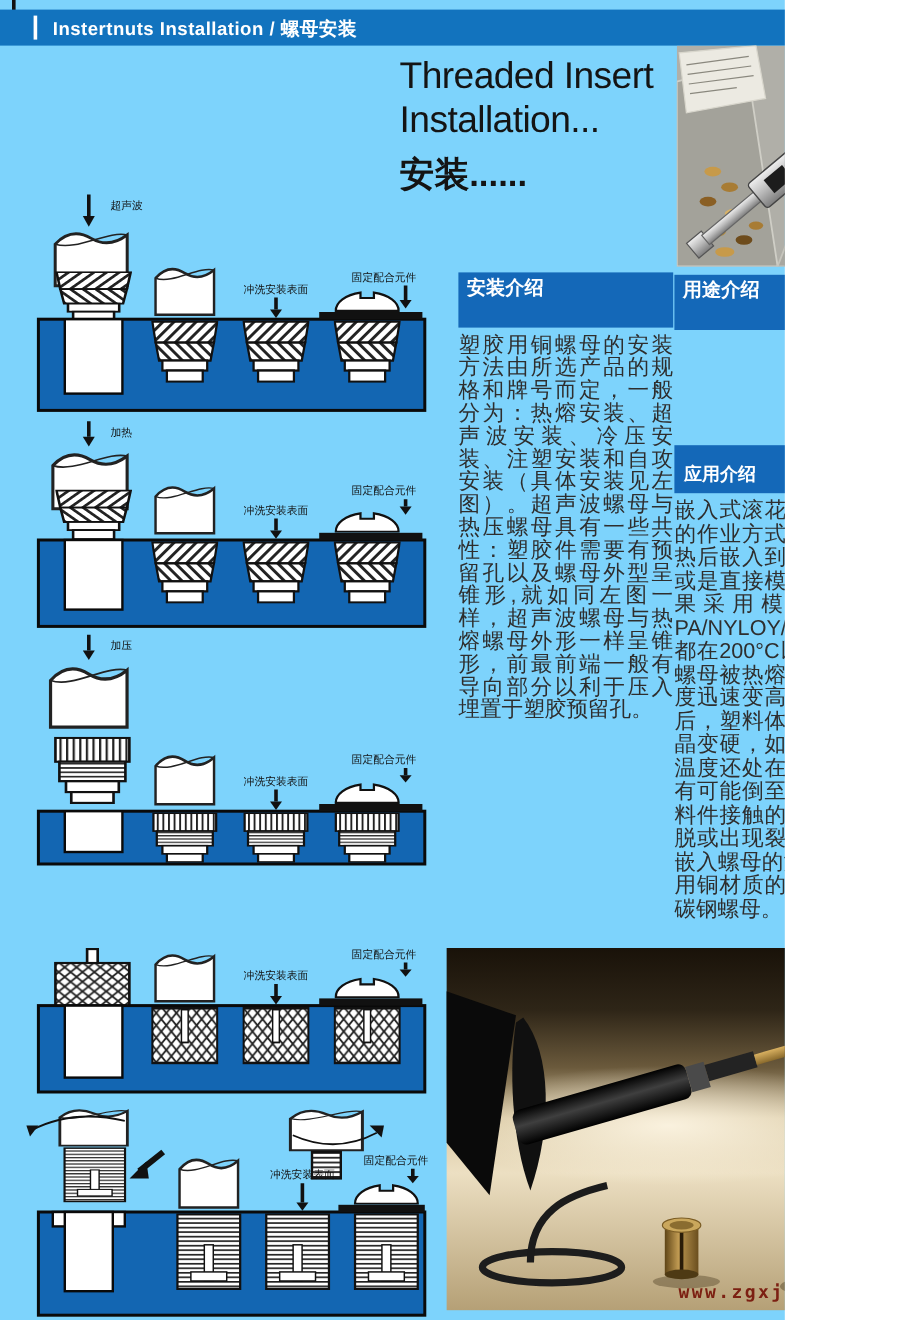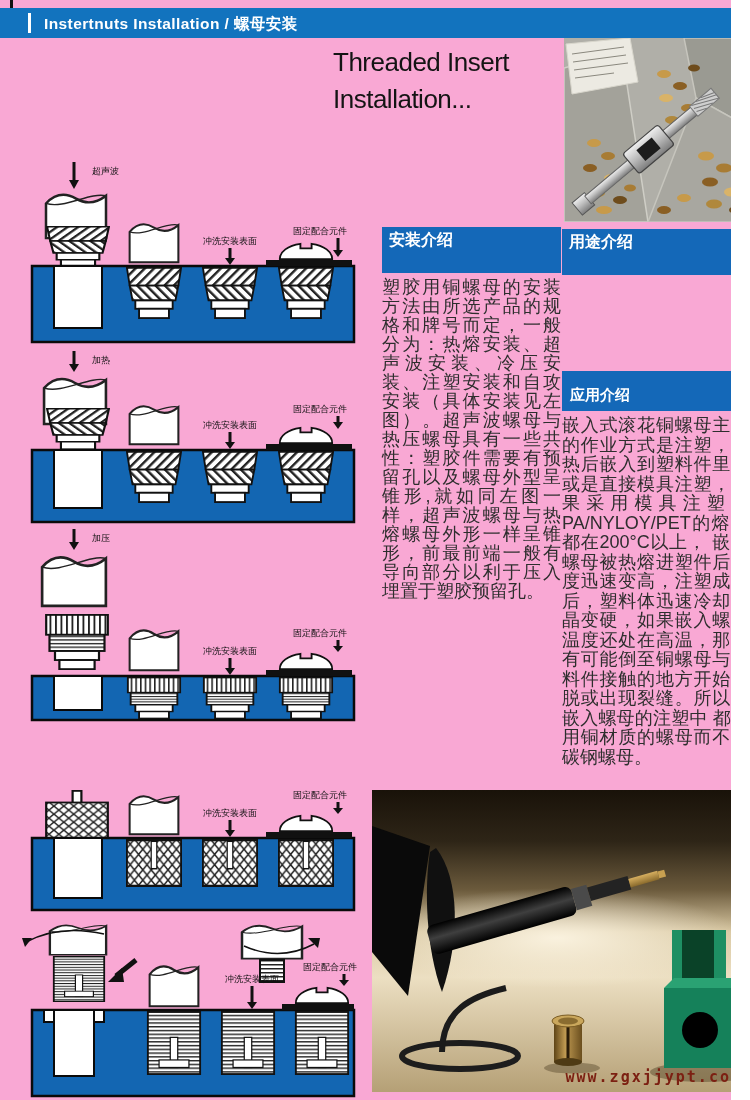--- a/index.html
+++ b/index.html
@@ -1,27 +1,27 @@
 <!DOCTYPE html>
 <html><head>
 <meta charset="utf-8">
 <style>
   html,body{margin:0;padding:0;}
   body{font-family:"Liberation Sans","DejaVu Sans",sans-serif;background:#ffffff;}
-  .page{position:relative;width:731px;height:1100px;background:#f9a8d4;overflow:hidden;}
+  .page{position:relative;width:654px;height:1100px;background:#7dd3fc;overflow:hidden;}
 
   
   .corner-tick{position:absolute;left:10px;top:0;width:3px;height:16px;background:#111;}
   .header-bar{position:absolute;left:0;top:8px;width:750px;height:30px;background:#1273BE;}
   .header-tick{position:absolute;left:28px;top:5px;width:3px;height:20px;background:#fff;}
   .header-title{position:absolute;left:44px;top:6px;color:#fff;font-size:15.5px;letter-spacing:.4px;font-weight:bold;}
 
   
   .hero{position:absolute;left:333px;top:44px;width:240px;color:#141414;}
-  .hero .en{font-size:26px;line-height:37px;letter-spacing:-.5px;}
+  .hero .en{font-size:31px;line-height:37px;letter-spacing:-.5px;}
   .hero .cn{font-size:29px;margin-top:8px;font-weight:bold;}
 
   
   .infobox{position:absolute;}
   .infobox .hd{background:#1468B8;color:#fff;font-weight:bold;font-size:16px;padding:3px 7px 22px;}
   .infobox .bd{font-size:18px;line-height:19px;color:#2e2e2e;margin-top:5px;text-align:justify;}
   .box-install{left:382px;top:227px;width:179px;}
   .box-usage{left:562px;top:229px;width:187px;}
   .box-usage .bd{margin-top:2px;}
   .box-app{left:562px;top:371px;width:187px;}
@@ -131,20 +131,21 @@
 
   <div class="corner-tick"></div>
   <div class="header-bar">
     <div class="header-tick"></div>
     <div class="header-title">Instertnuts Installation / 螺母安装</div>
   </div>
 
   <div class="hero">
     <div class="en">Threaded Insert</div>
     <div class="en">Installation...</div>
+    <div class="cn">安装......</div>
   </div>
 
   <svg class="photo-top" width="186" height="184" viewBox="0 0 186 184">
     <rect width="186" height="184" fill="#b0afa8"></rect>
     <polygon points="0,30 58,14 84,184 0,184" fill="#a3a29a" stroke="#cfcec6" stroke-width="1.5"></polygon>
     <polygon points="120,0 186,0 186,90 132,60" fill="#9a9a92" stroke="#c6c5bd" stroke-width="1.5"></polygon>
     <polygon points="132,60 186,90 186,184 84,184" fill="#a8a7a0" stroke="#c6c5bd" stroke-width="1.5"></polygon>
     <polygon points="2,6 66,0 74,44 8,56" fill="#eceae2" stroke="#d8d6cc"></polygon>
     <path d="M8,16 L60,9 M9,24 L62,17 M10,32 L64,25 M11,40 L50,35" stroke="#8a887e" stroke-width="1" fill="none"></path>
     <g>

